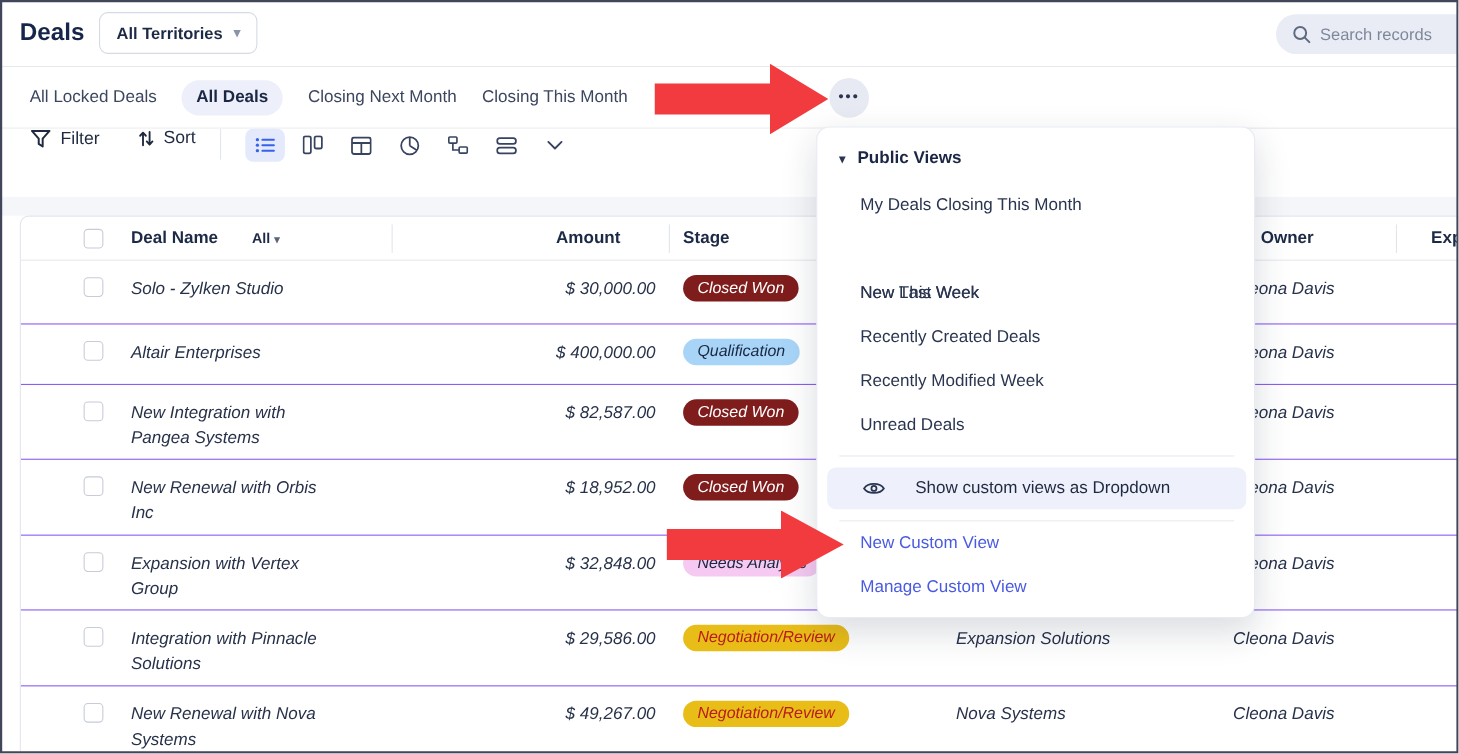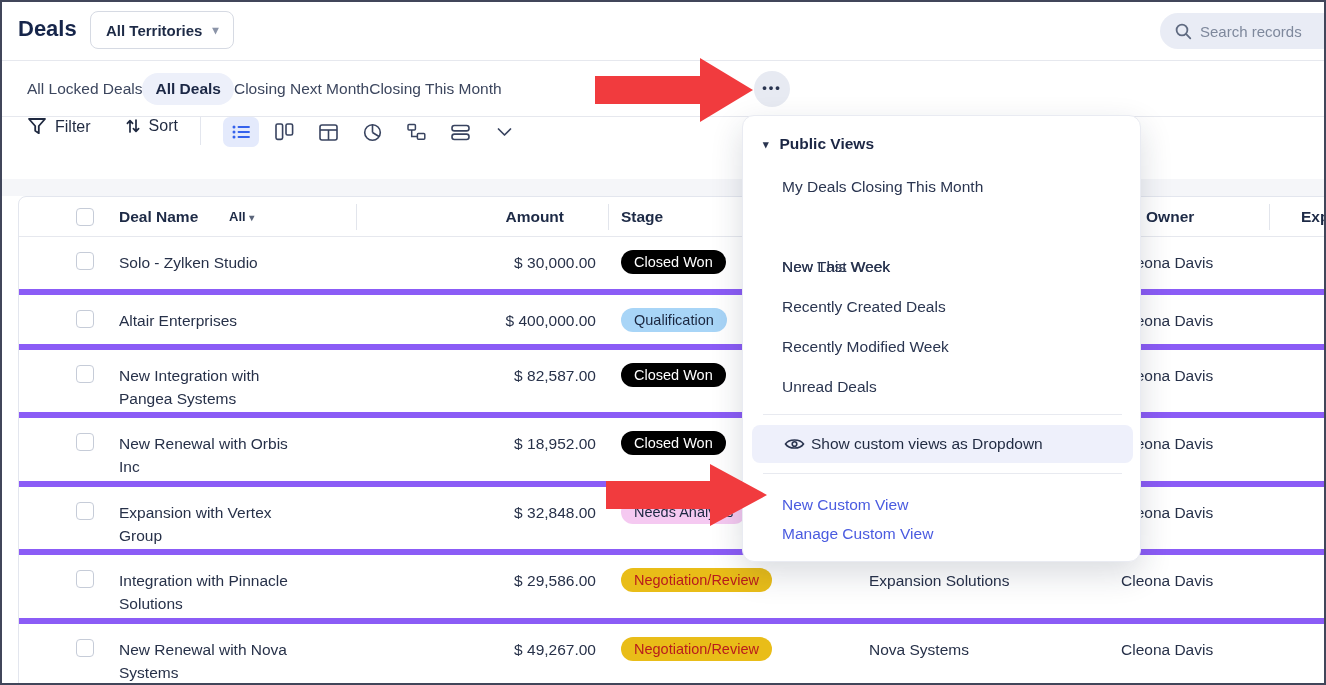--- a/index.html
+++ b/index.html
@@ -16,21 +16,21 @@
   .territory-btn { position:absolute; left:90px; top:11px; height:38px; display:flex; align-items:center;
             gap:10px; padding:0 15px; border:1px solid #d6dae3; border-radius:8px; background:#fff;
             font-size:15px; font-weight:700; color:#1d2a46; cursor:pointer; }
   .territory-btn .caret { color:#8b94a8; font-size:12px; }
   .search-box { position:absolute; left:1160px; top:13px; width:200px; height:36px; background:#e9ecf5;
             border-radius:18px; display:flex; align-items:center; gap:8px; padding:0 14px; }
   .search-box .ph { font-size:15px; color:#7e889c; }
 
   
   .tabbar { position:absolute; left:0; top:61px; width:1326px; height:56px; background:#fff;
-            border-bottom:1px solid #e6e8ee; display:flex; align-items:center; padding-left:27px; }
+            border-bottom:1px solid #e6e8ee; display:flex; align-items:center; gap:23px; padding-left:27px; }
   .tab { font-size:15.5px; color:#3c465e; white-space:nowrap; cursor:pointer; }
   .tab.active { font-weight:700; color:#1b2745; background:#edf0fa; border-radius:16px; padding:7px 13px; }
   .dots-btn { position:absolute; left:754px; top:71px; width:36px; height:36px; border-radius:50%;
             background:#e7eaf2; display:flex; align-items:center; justify-content:center; cursor:pointer; z-index:5; }
   .dots-btn span { font-size:13px; font-weight:700; letter-spacing:2px; color:#2a3550; line-height:1; margin-top:-4px; }
 
   
   .toolbar { position:absolute; left:0; top:117px; width:1114px; height:62px; background:#fff;
             display:flex; align-items:flex-start; padding-left:27px; }
   .tool-group { display:flex; align-items:center; gap:8px; cursor:pointer; }
@@ -47,46 +47,46 @@
   .table { position:absolute; left:18px; top:196px; width:1308px; height:489px; background:#fff;
            border:1px solid #e3e6ee; border-radius:8px 0 0 0; overflow:hidden; }
   .thead { position:relative; height:40px; border-bottom:1px solid #e6e8ee; }
   .th { position:absolute; top:0; height:40px; line-height:40px; font-size:15.5px; font-weight:600; color:#1d2a46; white-space:nowrap; }
   .th-divider { position:absolute; top:7px; width:1px; height:26px; background:#e2e5ec; }
   .hfilter { position:absolute; left:210px; top:0; height:40px; line-height:40px; font-size:13px;
              font-weight:700; color:#1d2a46; cursor:pointer; }
   .hfilter .caret { color:#5b657a; font-size:10px; }
   .checkbox { position:absolute; width:18px; height:18px; border:1.5px solid #c6ccd8; border-radius:4px;
              background:#fff; cursor:pointer; }
-  .trow { position:relative; border-bottom:6px solid #8b5cf6; }
+  .trow { position:relative; border-bottom:1px solid #8b5cf6;font-style:italic; }
   .trow.h58 { height:58px; } .trow.h55 { height:55px; } .trow.h68 { height:68px; }
   .trow.h69 { height:69px; } .trow.h70 { height:70px; }
   .cell-name { position:absolute; left:100px; top:14px; width:200px; font-size:15.5px; color:#273149;
              line-height:23px; white-space:pre-line; }
   .cell-amount { position:absolute; left:337px; top:14px; width:240px; text-align:right; font-size:15.5px;
              color:#273149; line-height:23px; }
   .cell-account { position:absolute; left:850px; top:14px; font-size:15.5px; color:#273149; line-height:23px; white-space:nowrap; }
   .cell-owner { position:absolute; left:1102px; top:14px; font-size:15.5px; color:#273149; line-height:23px; white-space:nowrap; }
   .pill { position:absolute; left:602px; top:13px; display:inline-block; padding:4px 13px; border-radius:14px;
              font-size:14.5px; white-space:nowrap; }
-  .pill.green { background:#000000; color:#fff; }
+  .pill.green { background:#7f1d1d; color:#fff; }
   .pill.blue { background:#a8d5f7; color:#1b2740; }
   .pill.pink { background:#f5c9f1; color:#1b2740; }
   .pill.yellow { background:#e9bd18; color:#b91c1c; }
 
   
   .menu { position:absolute; left:742px; top:115px; width:399px; height:447px; background:#fff;
           border:1px solid #e9ebf2; border-radius:12px; box-shadow:0 12px 32px rgba(25,35,65,0.16); z-index:50; }
   .menu-header { position:absolute; left:20px; top:19px; display:flex; align-items:center; gap:11px;
           font-size:15.5px; font-weight:700; color:#1b2644; cursor:pointer; }
   .menu-header .tri { font-size:11px; color:#2a3550; }
   .menu-item { position:absolute; left:39px; font-size:15.5px; color:#2a3550; white-space:nowrap; cursor:pointer; }
   .menu-div { position:absolute; left:20px; width:359px; height:1px; background:#e8eaf0; }
   .menu-toggle { position:absolute; left:9px; top:309px; width:381px; height:38px; background:#eef0fb;
-          border-radius:8px; display:flex; align-items:center; gap:6px; padding-left:32px; cursor:pointer;text-align:center; }
+          border-radius:8px; display:flex; align-items:center; gap:27px; padding-left:32px; cursor:pointer;text-align:center; }
   .menu-toggle .lbl { font-size:15.5px; color:#1f2940; }
   .menu-link { position:absolute; left:39px; font-size:15.5px; color:#4a5be0; white-space:nowrap; cursor:pointer; }
 
   
   .arrow { position:absolute; z-index:100; pointer-events:none; }
   .arrow1 { left:595px; top:58px; }
   .arrow2 { left:606px; top:464px; }
 </style>
 </head>
 <body>
@@ -307,21 +307,21 @@
     <div class="menu-toggle">
       <span style="display:flex;">
         <svg width="21" height="16" viewBox="0 0 21 16">
             <path d="M1.5 8 C5 2.6 16 2.6 19.5 8 C16 13.4 5 13.4 1.5 8 Z" fill="none" stroke="#2a3550" stroke-width="1.6"></path>
             <circle cx="10.5" cy="8" r="2.3" fill="none" stroke="#2a3550" stroke-width="1.6"></circle>
           </svg>
       </span>
       <span class="lbl">Show custom views as Dropdown</span>
     </div>
     <div class="menu-div" style="top:357px;"></div>
-    <div class="menu-link" style="top:380px;text-align:center;">New Custom View</div>
+    <div class="menu-link" style="top:369px;text-align:center;">New Custom View</div>
     <div class="menu-link" style="top:409px;">Manage Custom View</div>
   </div>
 
   <svg class="arrow arrow1" width="160" height="64" viewBox="0 0 160 64">
     <polygon points="0,18 105,18 105,0 158,32 105,64 105,46 0,46" fill="#f13b3e"></polygon>
   </svg>
   <svg class="arrow arrow2" width="162" height="62" viewBox="0 0 162 62">
     <polygon points="0,17 104,17 104,0 161,31 104,62 104,45 0,45" fill="#f13b3e"></polygon>
   </svg>
 

